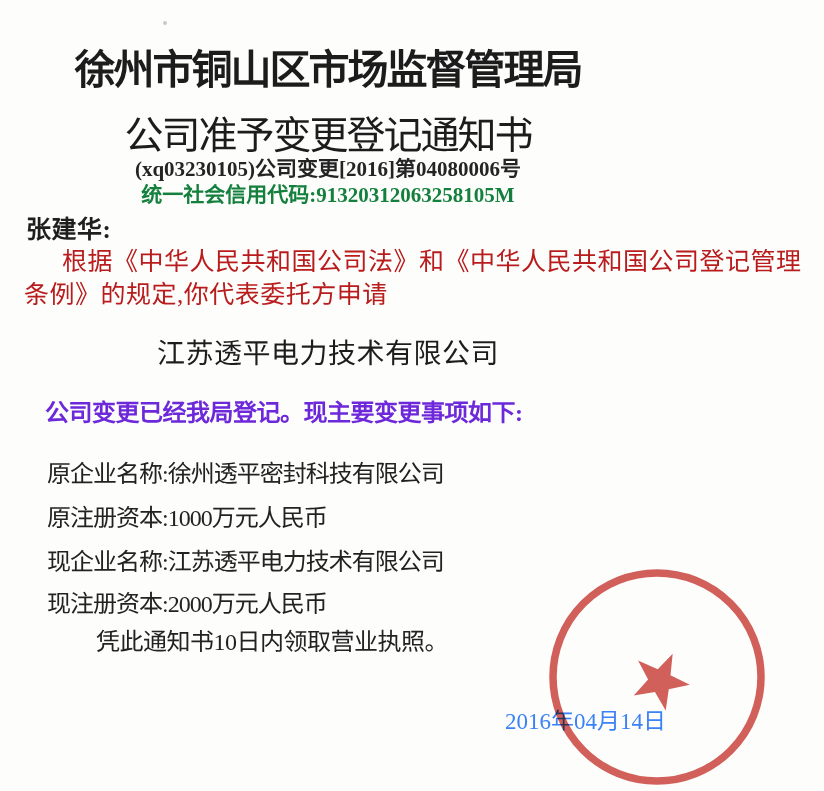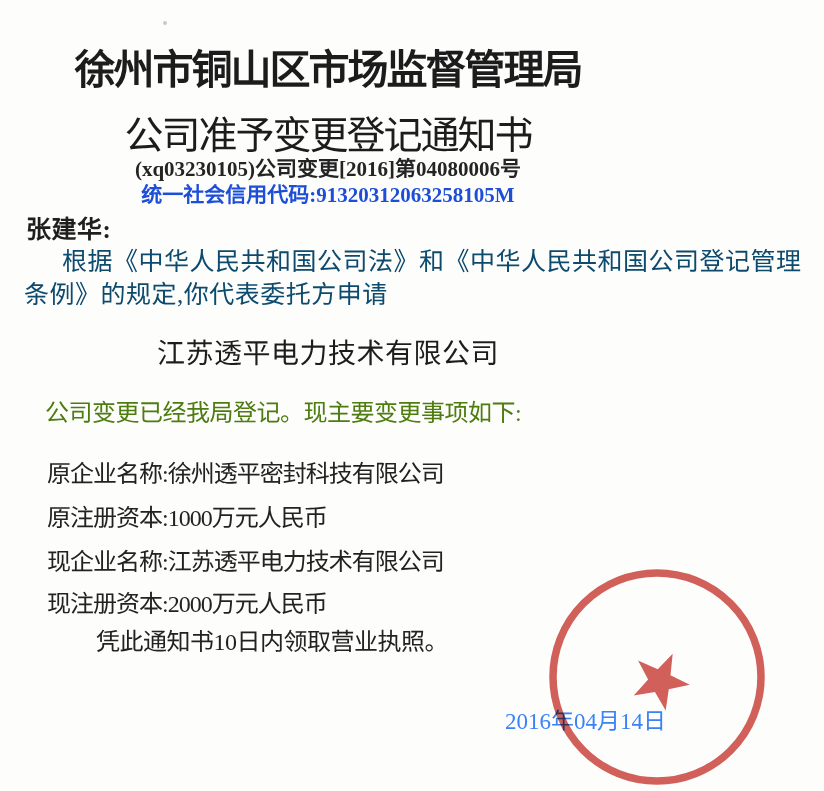--- a/index.html
+++ b/index.html
@@ -44,55 +44,55 @@
     top: 152px;
     font-size: 21px;
     font-weight: 600;
     letter-spacing: 0px;
     color: #242424;
   }
   .credit-code {
     top: 178px;
     font-size: 21px;
     font-weight: 600;
-    color: #1d4ed8;
+    color: #15803d;
   }
   .salutation {
     left: 26px;
     top: 209px;
     font-size: 25px;
     font-weight: 600;
     letter-spacing: 0.5px;
     color: #1f1f1f;
   }
   .intro-line {
     left: 24px;
     font-size: 25px;
     font-weight: 500;
     letter-spacing: 0.5px;
     white-space: nowrap;
-    color: #0c4a6e;
+    color: #b91c1c;
   }
   .intro-line-1 { top: 241px; padding-left: 38px; }
   .intro-line-2 { top: 274px; text-align: center; }
   .company-name {
     top: 331px;
     font-family: "Liberation Sans", "DejaVu Sans", sans-serif;
     font-size: 28px;
     font-weight: 400;
     letter-spacing: 0.5px;
     color: #1d1d1d;
   }
   .reg-note {
     left: 45px;
     top: 393px;
     font-size: 24px;
-    font-weight: 400;
+    font-weight: 700;
     letter-spacing: -0.5px;
-    color: #4d7c0f;
+    color: #6d28d9;
   }
   .change-item {
     left: 47px;
     font-size: 24px;
     font-weight: 500;
     letter-spacing: -1px;
     white-space: nowrap;
     color: #222;
   }
   .item-0 { top: 454px; }

